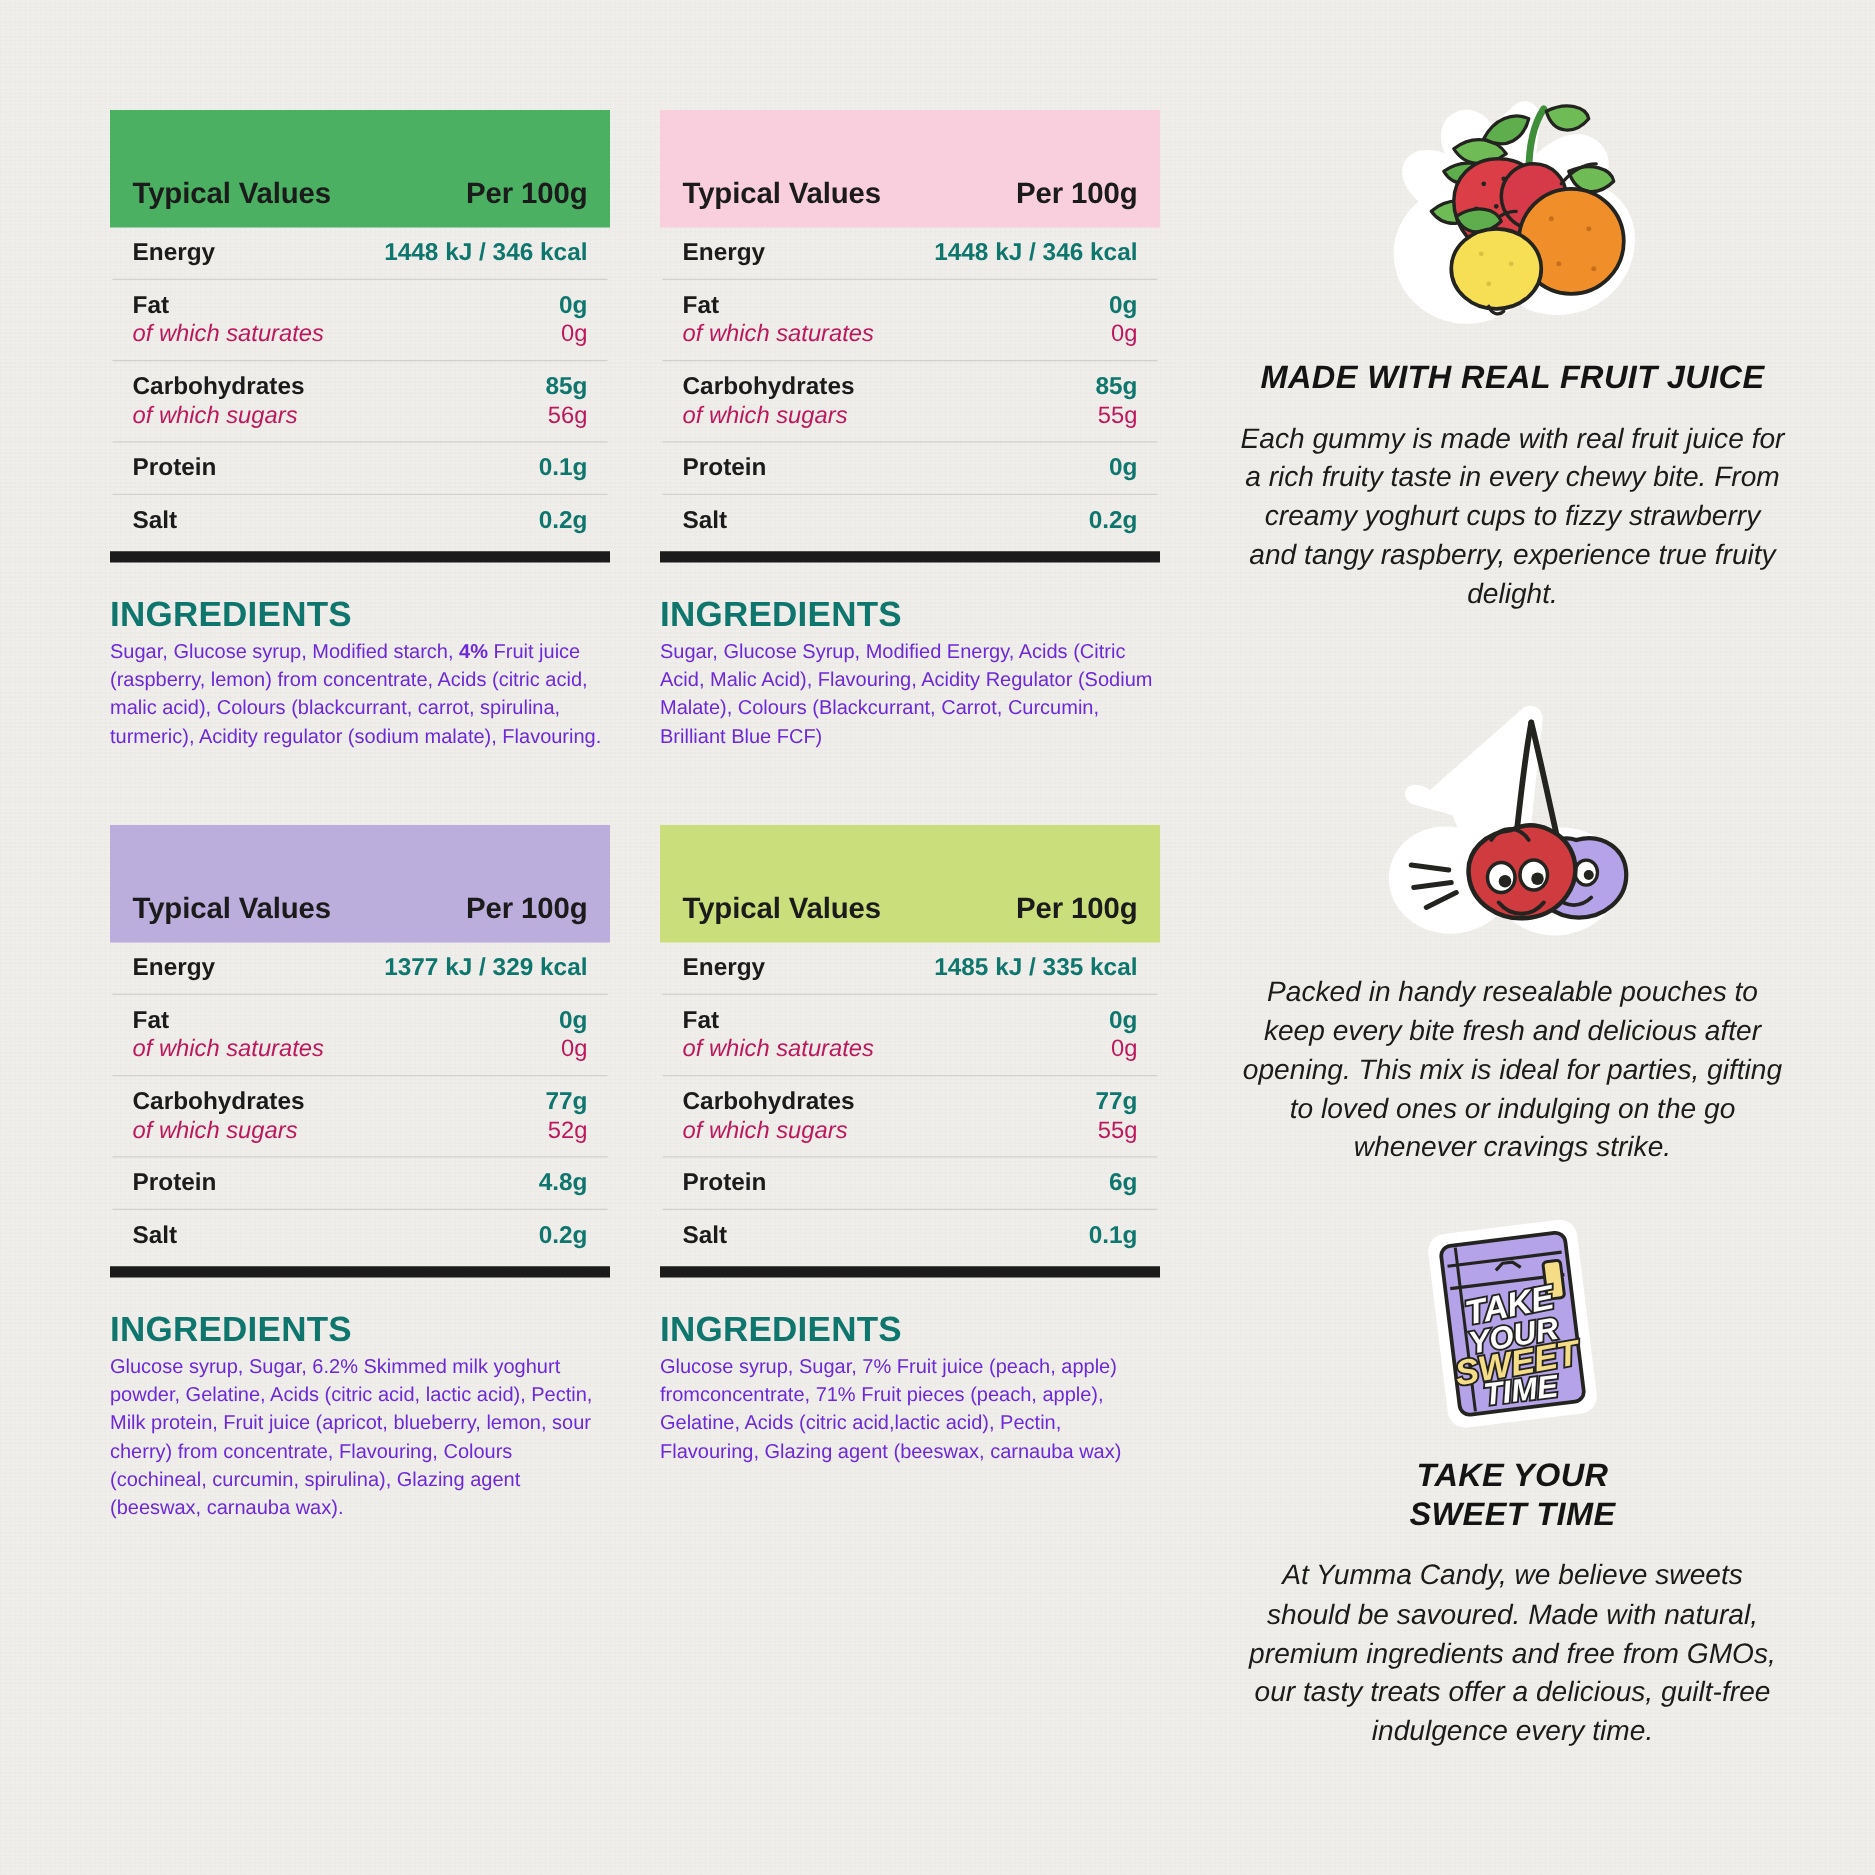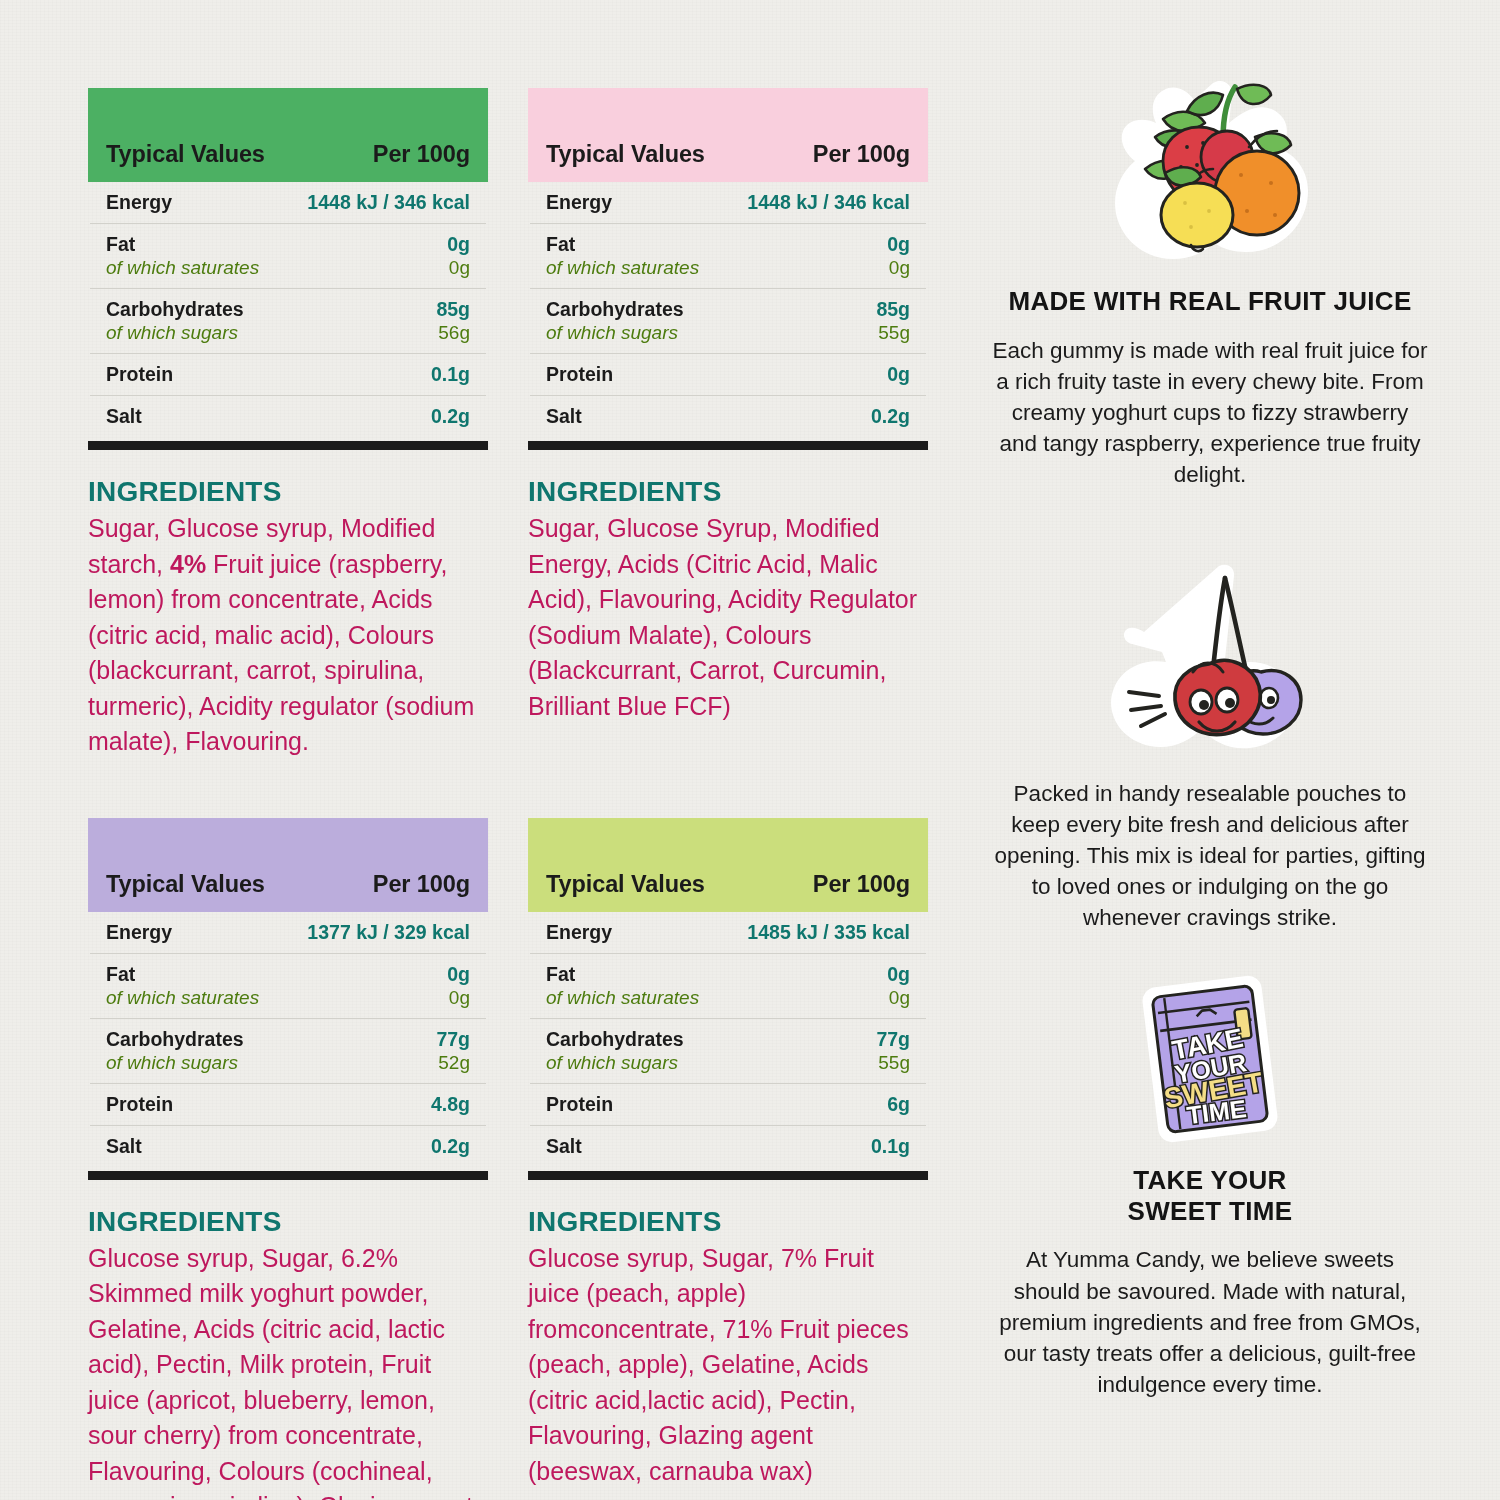--- a/index.html
+++ b/index.html
@@ -92,59 +92,59 @@
     font-size: 19.5px;
     font-weight: 700;
     color: #0f766e;
   }
   .nt-line.sub { margin-top: 1px; }
   .nt-line.sub .nt-label,
   .nt-line.sub .nt-value {
     font-weight: 400;
     font-style: italic;
     font-size: 19px;
-    color: #4d7c0f;
+    color: #be185d;
   }
   .nt-line.sub .nt-value { font-style: normal; }
 
   .nt-footbar {
     height: 9px;
     background: #1b1b1b;
     margin-top: 4px;
   }
 
   
   .ingredients { margin-top: 26px; width: 400px; }
   .ing-title {
     font-size: 28px;
     font-weight: 700;
     letter-spacing: 0.2px;
     color: #0f766e;
     margin-bottom: 3px;
   }
   .ing-body {
-    font-size: 25px;
+    font-size: 16px;
     line-height: 1.42;
-    color: #be185d;
+    color: #6d28d9;
     font-weight: 300;
   }
   .ing-body b { font-weight: 700; }
 
   .row-gap { height: 58px; }
 
   
   .features {
     position: absolute;
     left: 985px;
     top: 70px;
     width: 450px;
     text-align: center;
   }
 
-  .feature { margin-bottom: 14px; }
+  .feature { margin-bottom: 14px; font-style: italic; }
 
   .feature-icon {
     display: flex;
     justify-content: center;
     align-items: flex-end;
     height: 200px;
   }
   .feature-icon.small { height: 180px; }
 
   .feature-title {

